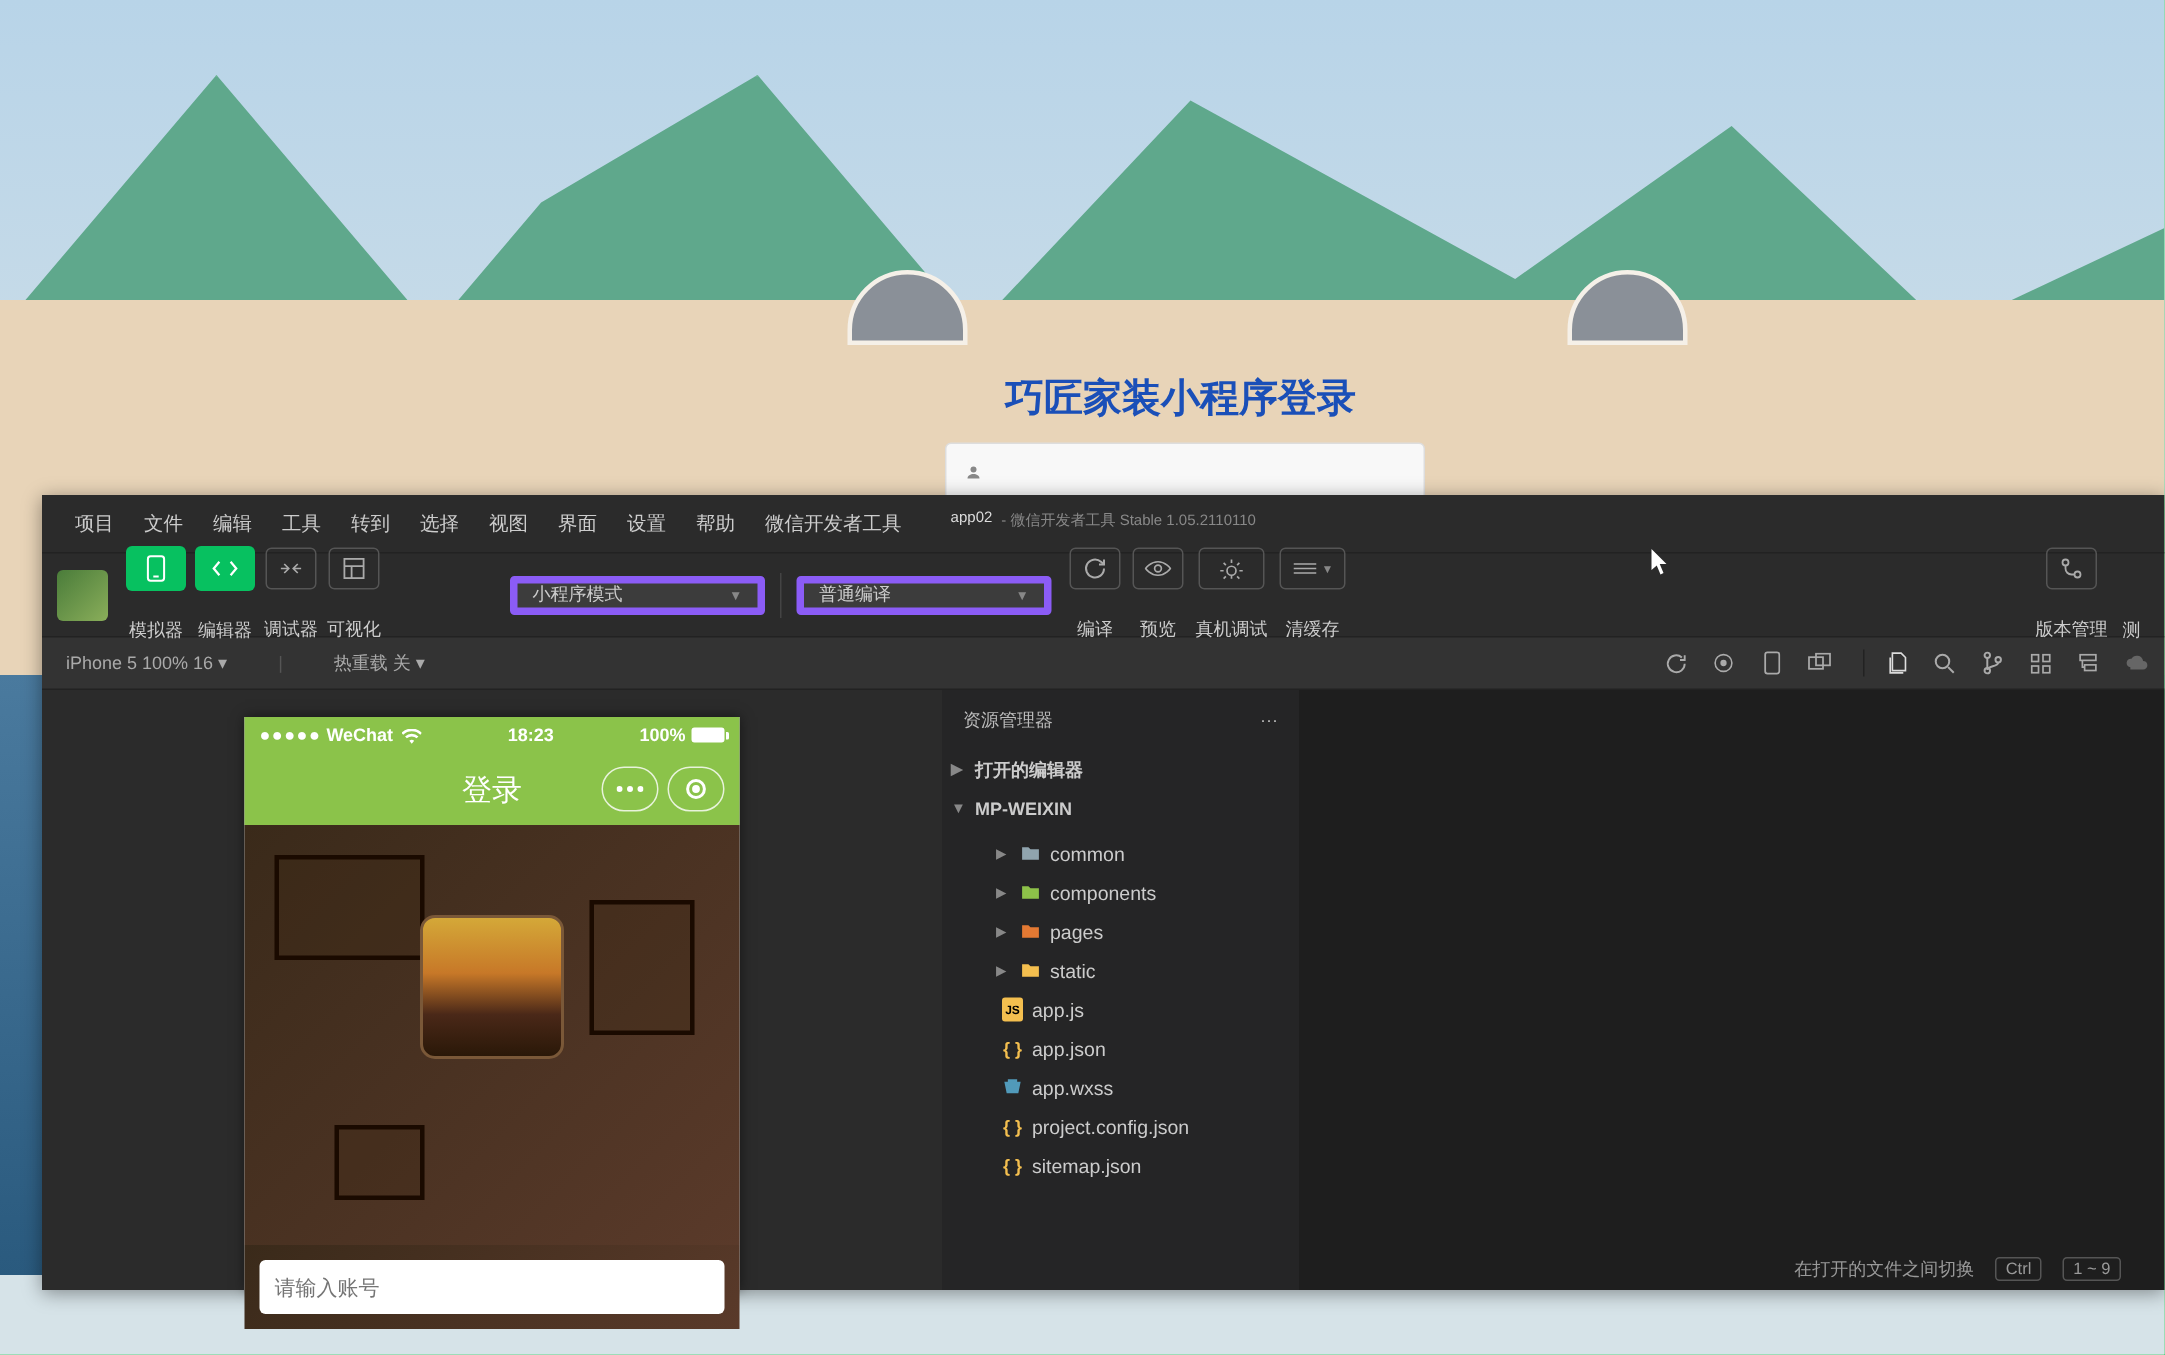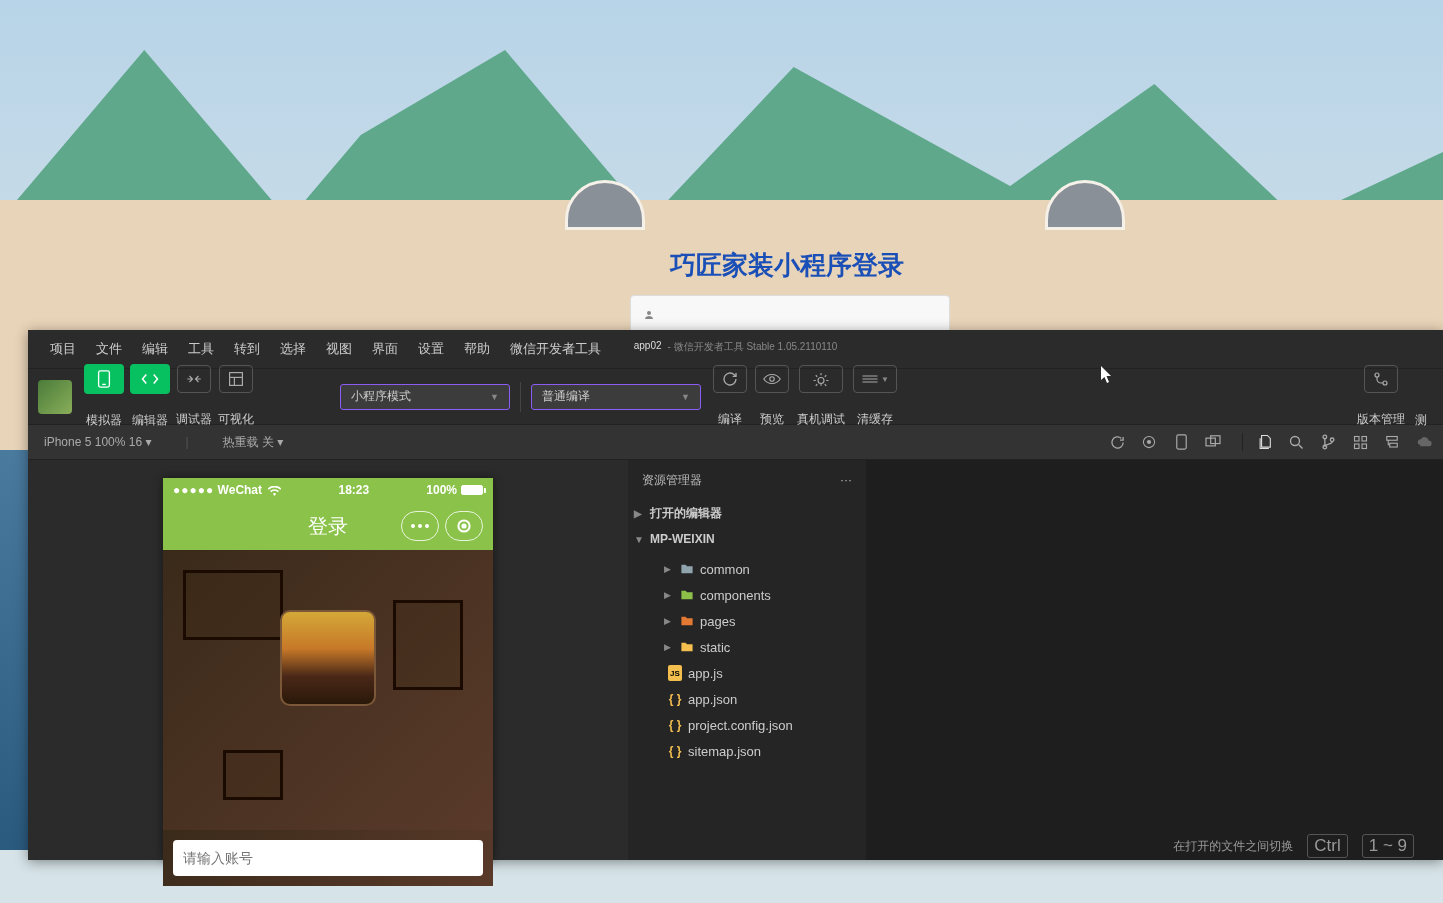--- a/index.html
+++ b/index.html
@@ -32,21 +32,21 @@
 .title-center .proj { color: #ddd; }
 .cursor-ptr { position: absolute; top: 36px; left: 1072px; color: #fff; font-size: 14px; }
 
 .toolbar { height: 56px; background: #2b2b2b; display: flex; align-items: center; padding: 5px 10px; border-top: 1px solid #222; }
 .tool-btn-group { display: flex; flex-direction: column; align-items: center; margin-right: 6px; }
 .tool-icon-btn { width: 40px; height: 30px; display: flex; align-items: center; justify-content: center; border-radius: 4px; color: #ccc; cursor: pointer; font-size: 16px; }
 .tool-icon-btn.green { background: #07c160; color: #fff; }
 .tool-icon-btn.outlined { border: 1px solid #555; width: 34px; height: 28px; }
 .tool-label { font-size: 12px; color: #ccc; margin-top: 18px; }
 .avatar { width: 34px; height: 34px; border-radius: 4px; background: linear-gradient(135deg, #4a7c3a, #8aae5a); margin-right: 12px; }
-.dropdown { height: 26px; background: #3c3c3c; border: 1px solid #8b5cf6; border-radius: 3px; color: #ccc; font-size: 12px; display: flex; align-items: center; padding: 0 10px; cursor: pointer; justify-content: space-between; }
+.dropdown { height: 26px; background: #3c3c3c; border: 5px solid #8b5cf6; border-radius: 3px; color: #ccc; font-size: 12px; display: flex; align-items: center; padding: 0 10px; cursor: pointer; justify-content: space-between; }
 .dropdown .arrow { font-size: 9px; color: #888; }
 .toolbar-spacer { flex: 1; }
 .divider-v { width: 1px; height: 30px; background: #444; margin: 0 10px; align-self: center; }
 
 .sub-toolbar { height: 36px; background: #333; display: flex; align-items: center; padding: 0 10px; color: #aaa; font-size: 12px; border-top: 1px solid #222; border-bottom: 1px solid #222; }
 .sub-left { display: flex; align-items: center; gap: 20px; }
 .sub-item { padding: 2px 6px; cursor: pointer; }
 .sub-icons-right { margin-left: auto; display: flex; gap: 14px; }
 .sub-icon { width: 18px; height: 18px; color: #aaa; cursor: pointer; display: flex; align-items: center; justify-content: center; }
 .sub-icons-editor { padding-left: 12px; display: flex; gap: 14px; border-left: 1px solid #222; margin-left: 12px; }
@@ -86,21 +86,21 @@
 .folder-icon { color: #dcb67a; }
 .folder-green { color: #8dc149; }
 .folder-orange { color: #e37933; }
 .folder-yellow { color: #f4bf4f; }
 .js-icon { background: #f4bf4f; color: #000; font-size: 8px; font-weight: bold; }
 .json-icon { color: #f4bf4f; font-weight: bold; }
 .wxss-icon { color: #519aba; font-weight: bold; }
 
 .editor-main { flex: 1; background: #1e1e1e; position: relative; }
 .statusbar-bottom { position: absolute; bottom: 0; right: 17px; height: 28px; display: flex; align-items: center; color: #999; font-size: 12px; padding: 0 12px; gap: 14px; }
-.kbd { border: 1px solid #555; border-radius: 3px; padding: 1px 6px; font-size: 17px; }
+.kbd { border: 1px solid #555; border-radius: 3px; padding: 1px 6px; font-size: 11px; }
 
 svg { display: block; }
 </style>
 </head>
 <body>
 
 <div class="bg-scene">
   <div class="sky"></div>
   <div class="roof">
       <div class="roof-shape"></div>
@@ -438,20 +438,28 @@
           </div>
           <div class="tree-item depth3">
             <span class="file-icon js-icon">JS</span>
               <span>app.js</span>
           </div>
           <div class="tree-item depth3">
             <span class="file-icon json-icon">{ }</span>
               <span>app.json</span>
           </div>
           <div class="tree-item depth3">
+            <span class="file-icon wxss-icon">
+              <svg width="14" height="14" viewBox="0 0 18 18" fill="#519aba">
+                  <path d="M2 4h14l-2 10H4z M5 2h8v2H5z"></path>
+                </svg>
+            </span>
+              <span>app.wxss</span>
+          </div>
+          <div class="tree-item depth3">
             <span class="file-icon json-icon">{ }</span>
               <span>project.config.json</span>
           </div>
           <div class="tree-item depth3">
             <span class="file-icon json-icon">{ }</span>
               <span>sitemap.json</span>
           </div>
         </div>
       </div>
       <div class="editor-main">

